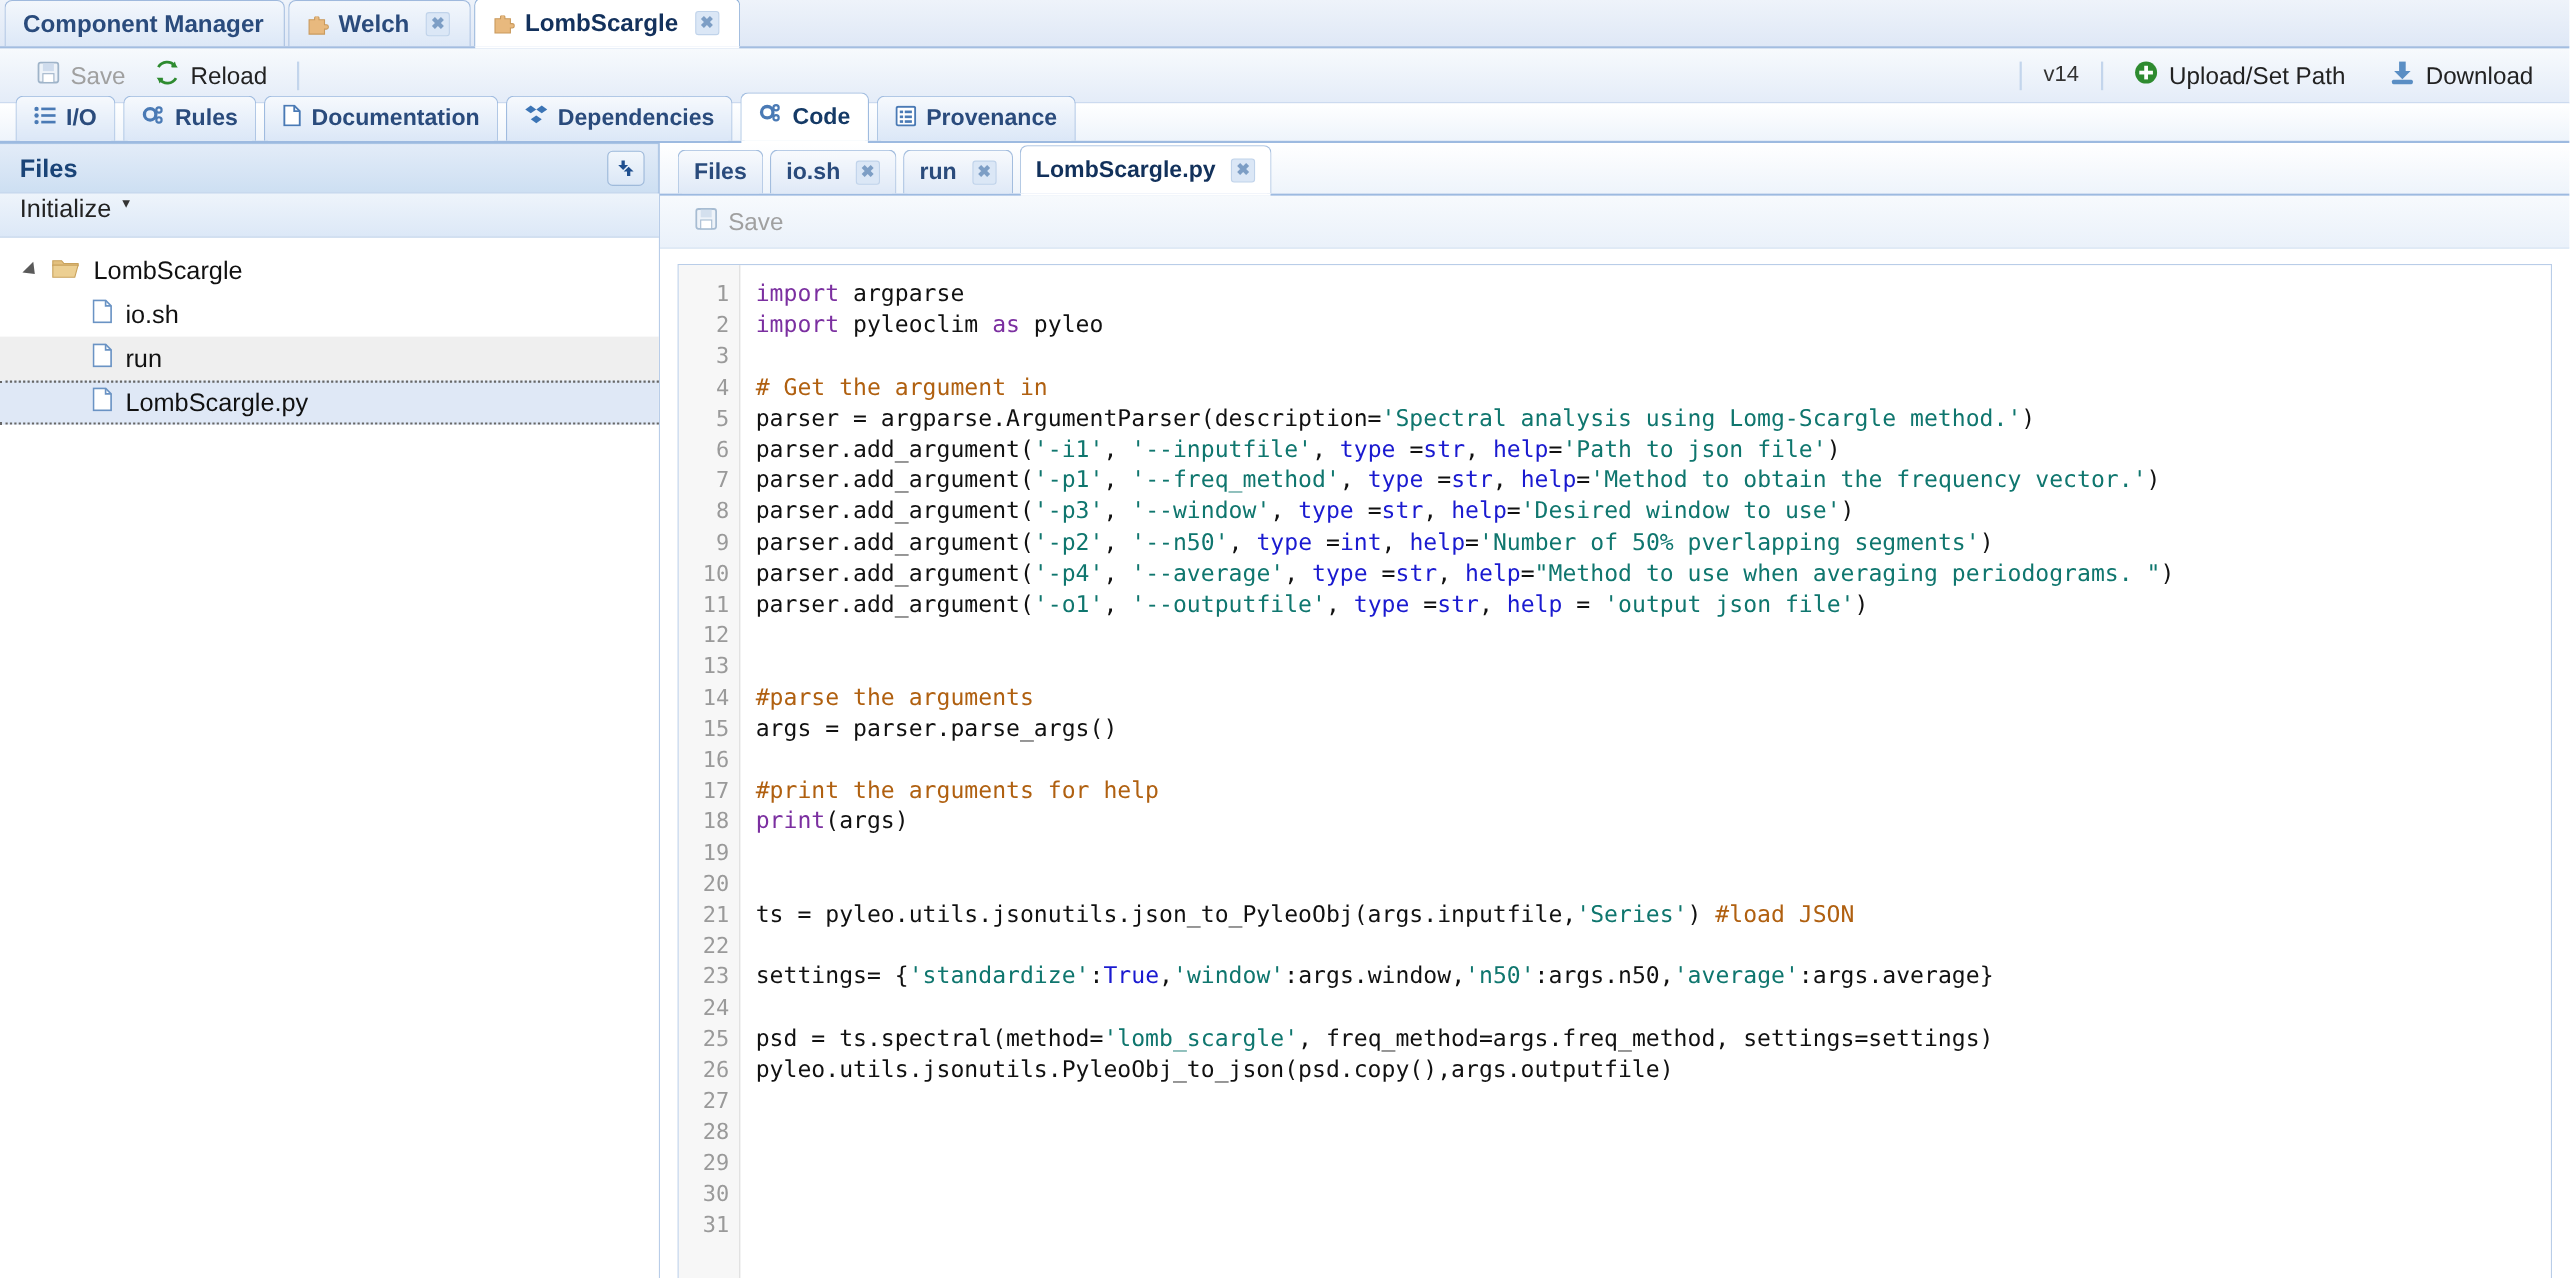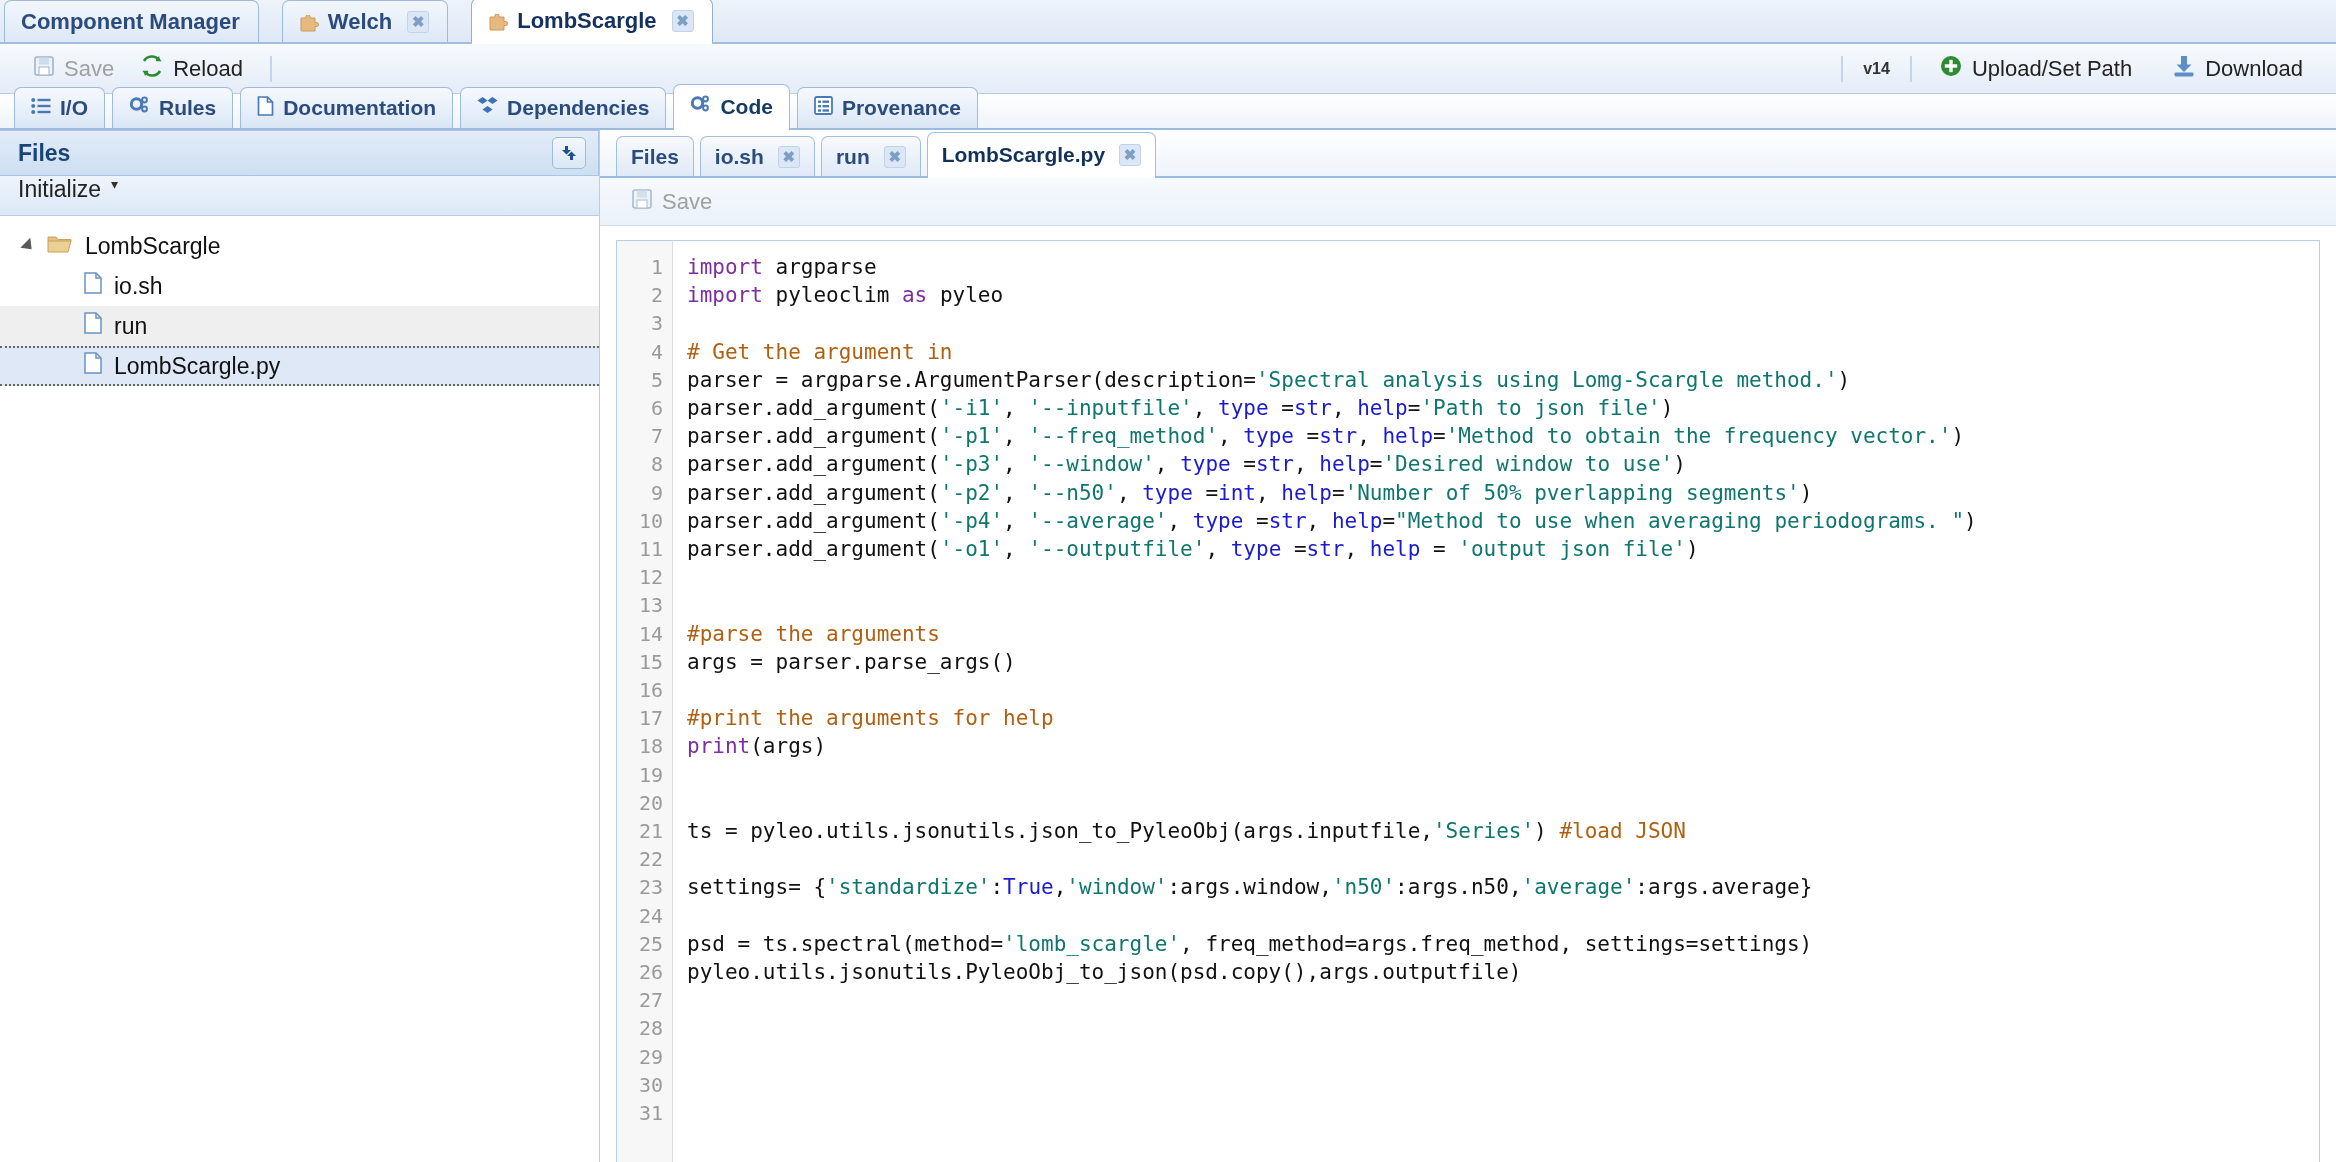--- a/index.html
+++ b/index.html
@@ -22,21 +22,21 @@
     display: flex;
     align-items: flex-end;
     padding-left: 4px;
   }
   .ctab {
     height: 42px;
     display: flex;
     align-items: center;
     gap: 9px;
     padding: 0 18px 0 16px;
-    margin-right: 23px;
+    margin-right: 3px;
     border: 1px solid #9fb9dd;
     border-bottom: none;
     border-radius: 7px 7px 0 0;
     background: linear-gradient(to bottom, #f3f7fc 0%, #dde8f7 100%);
     font-weight: bold;
     font-size: 22px;
     color: #2a4b7c;
     cursor: pointer;
     position: relative;
   }
@@ -81,21 +81,21 @@
     color: #222;
     cursor: pointer;
     border: 1px solid transparent;
     border-radius: 4px;
   }
   .tb-btn.disabled { color: #a0a0a0; cursor: default; }
   .tb-sep {
     width: 2px; height: 26px; background: #c3d5ec; margin: 0 14px;
   }
   .tb-spacer { flex: 1; }
-  .tb-version { font-size: 16px; color: #333; padding: 0 6px; font-weight: bold; }
+  .tb-version { font-size: 20px; color: #333; padding: 0 6px; }
 
   
   .sectiontabs {
     height: 36px;
     background: linear-gradient(to bottom, #ffffff 0%, #eef4fb 100%);
     display: flex; align-items: flex-end;
     padding-left: 14px;
     border-bottom: 2px solid #9dbae0;
   }
   .stab {

